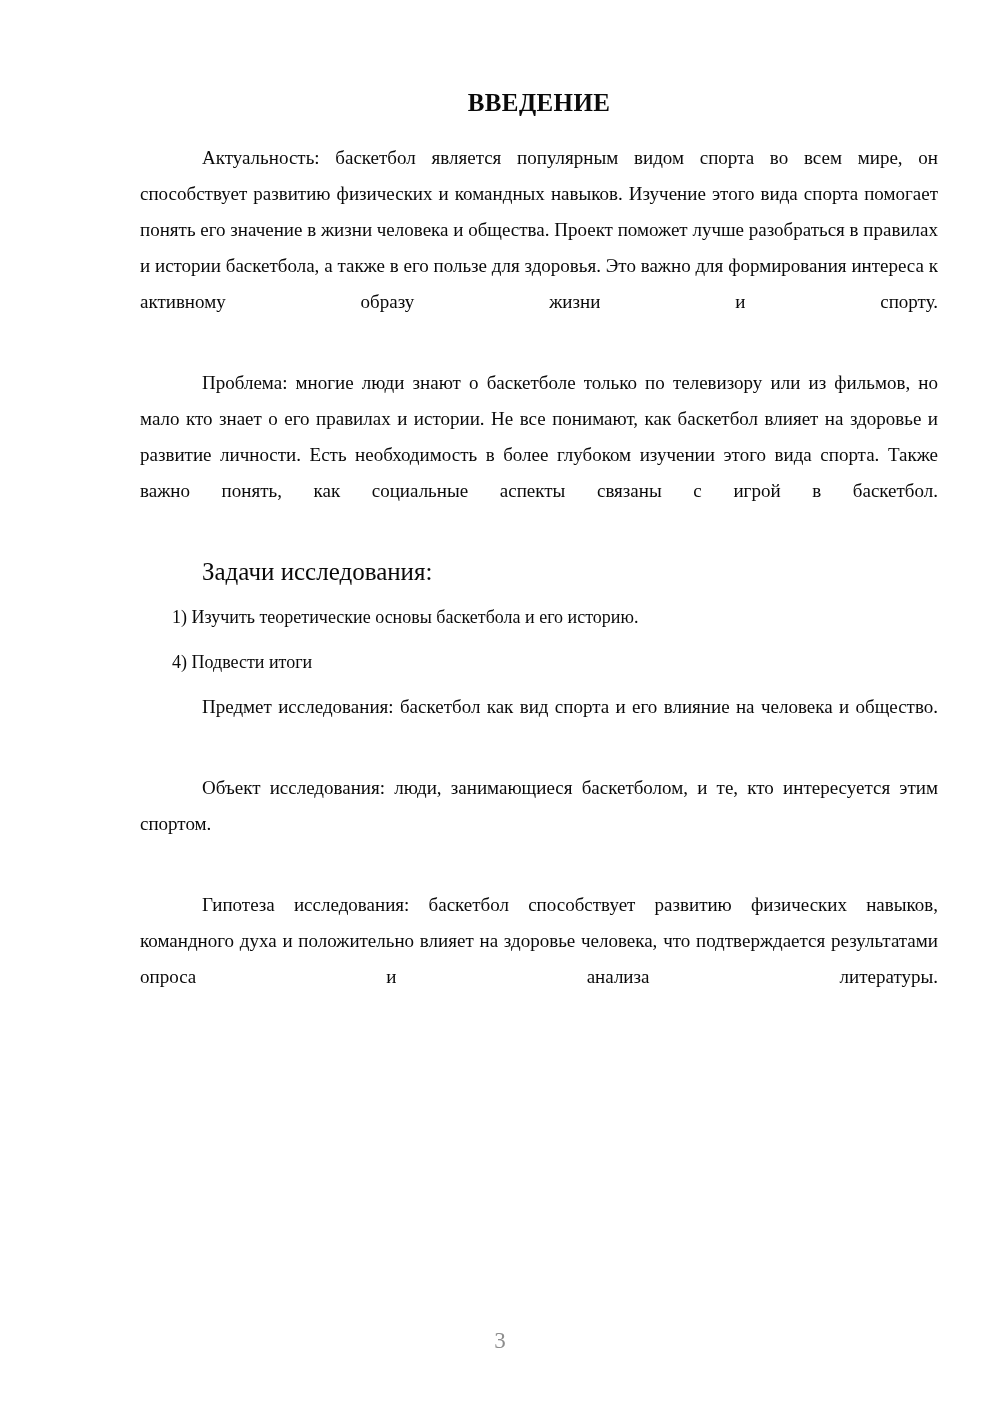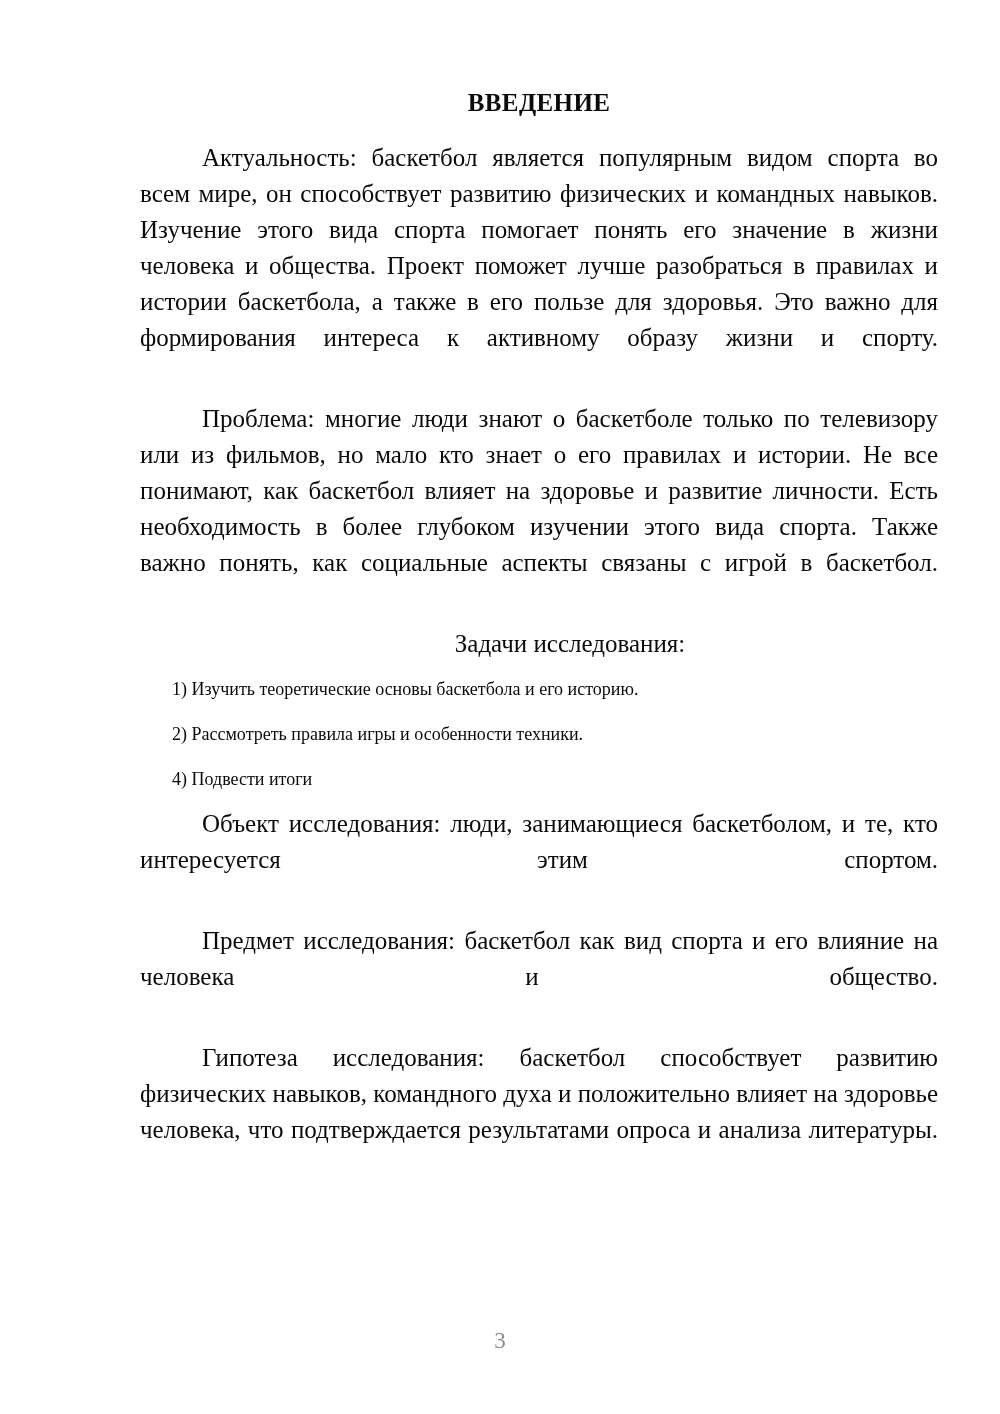--- a/index.html
+++ b/index.html
@@ -32,40 +32,40 @@
   .doc-title {
     font-size: 25px;
     font-weight: bold;
     text-align: center;
     letter-spacing: 0.4px;
     line-height: 1.2;
     margin: 0 0 22px 0;
   }
 
   .para {
-    font-size: 25px;
+    font-size: 19px;
     line-height: 36px;
     text-align: justify;
     text-justify: inter-word;
     text-indent: 62px;
     margin: 0 0 9px 0;
     hyphens: none;
   }
 
   
   .para::after {
     content: "";
     display: inline-block;
     width: 100%;
   }
 
   .subhead {
     font-size: 25px;
     line-height: 36px;
-    text-align: center;
+    text-align: left;
     text-indent: 62px;
     margin: 0 0 9px 0;
   }
 
   .list-item {
     font-size: 18px;
     line-height: 36px;
     text-align: justify;
     text-justify: inter-word;
     text-indent: 32px;
@@ -105,29 +105,28 @@
 
     <p class="para">Актуальность: баскетбол является популярным видом спорта во всем мире, он способствует развитию физических и командных навыков. Изучение этого вида спорта помогает понять его значение в жизни человека и общества. Проект поможет лучше разобраться в правилах и истории баскетбола, а также в его пользе для здоровья. Это важно для формирования интереса к активному образу жизни и спорту.</p>
 
     <p class="para">Проблема: многие люди знают о баскетболе только по телевизору или из фильмов, но мало кто знает о его правилах и истории. Не все понимают, как баскетбол влияет на здоровье и развитие личности. Есть необходимость в более глубоком изучении этого вида спорта. Также важно понять, как социальные аспекты связаны с игрой в баскетбол.</p>
 
 
     <p class="subhead">Задачи исследования:</p>
 
     <p class="list-item short">1) Изучить теоретические основы баскетбола и его историю.</p>
 
-    <p class="list-item short">2) Рассмотреть правила игры и особенности техники.</p>
 
 
 
     <p class="list-item short">4) Подвести итоги</p>
 
+    <p class="para">Предмет исследования: баскетбол как вид спорта и его влияние на человека и общество.</p>
+
     <p class="para">Объект исследования: люди, занимающиеся баскетболом, и те, кто интересуется этим спортом.</p>
-
-    <p class="para">Предмет исследования: баскетбол как вид спорта и его влияние на человека и общество.</p>
 
     <p class="para">Гипотеза исследования: баскетбол способствует развитию физических навыков, командного духа и положительно влияет на здоровье человека, что подтверждается результатами опроса и анализа литературы.</p>
 
   </div>
 
   <div class="page-number">3</div>
 
 </div>
 
 </body></html>

